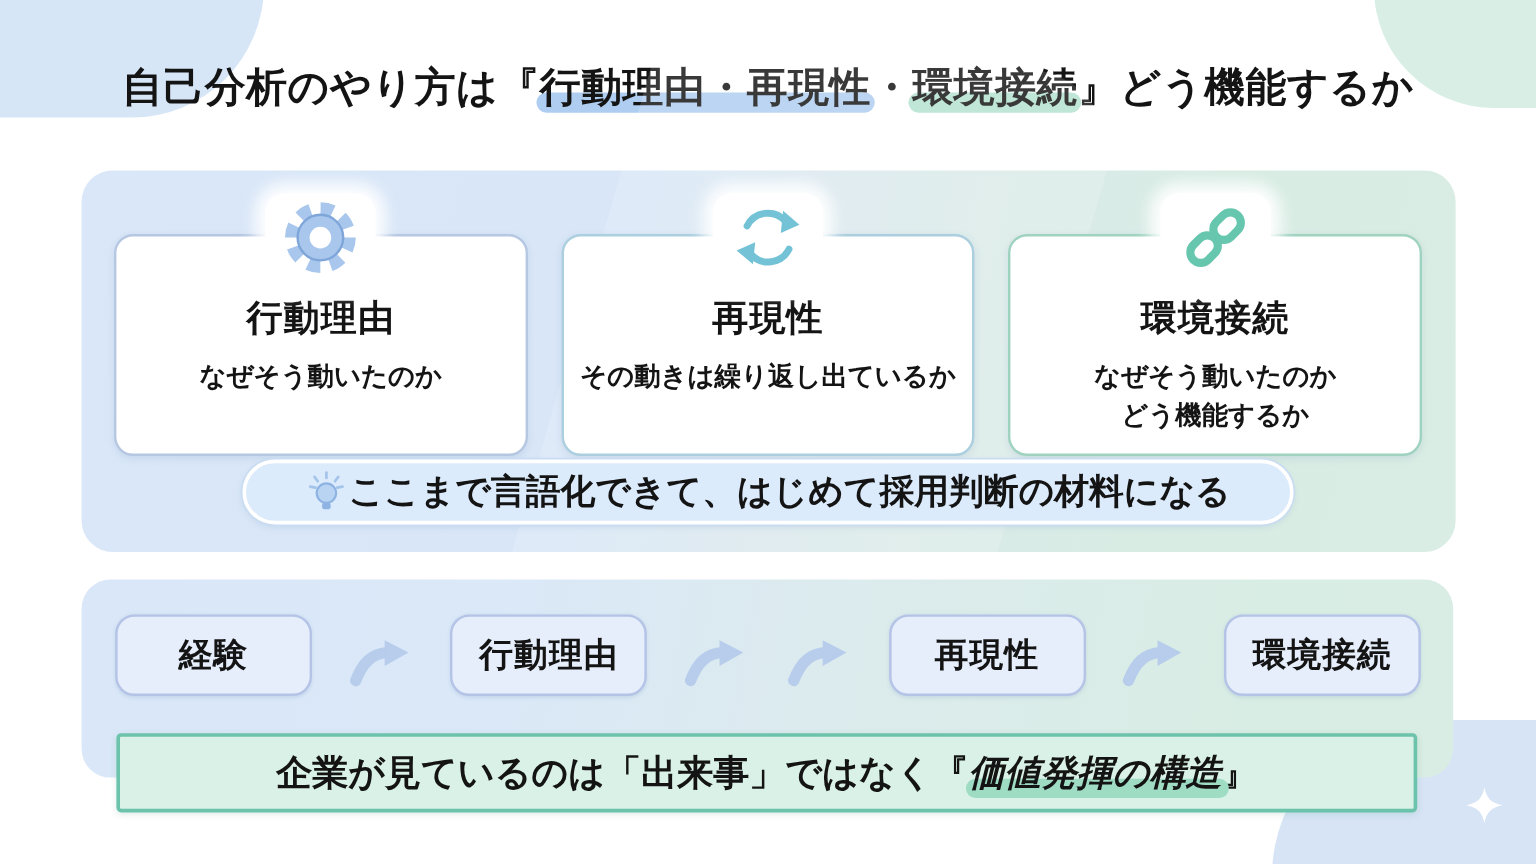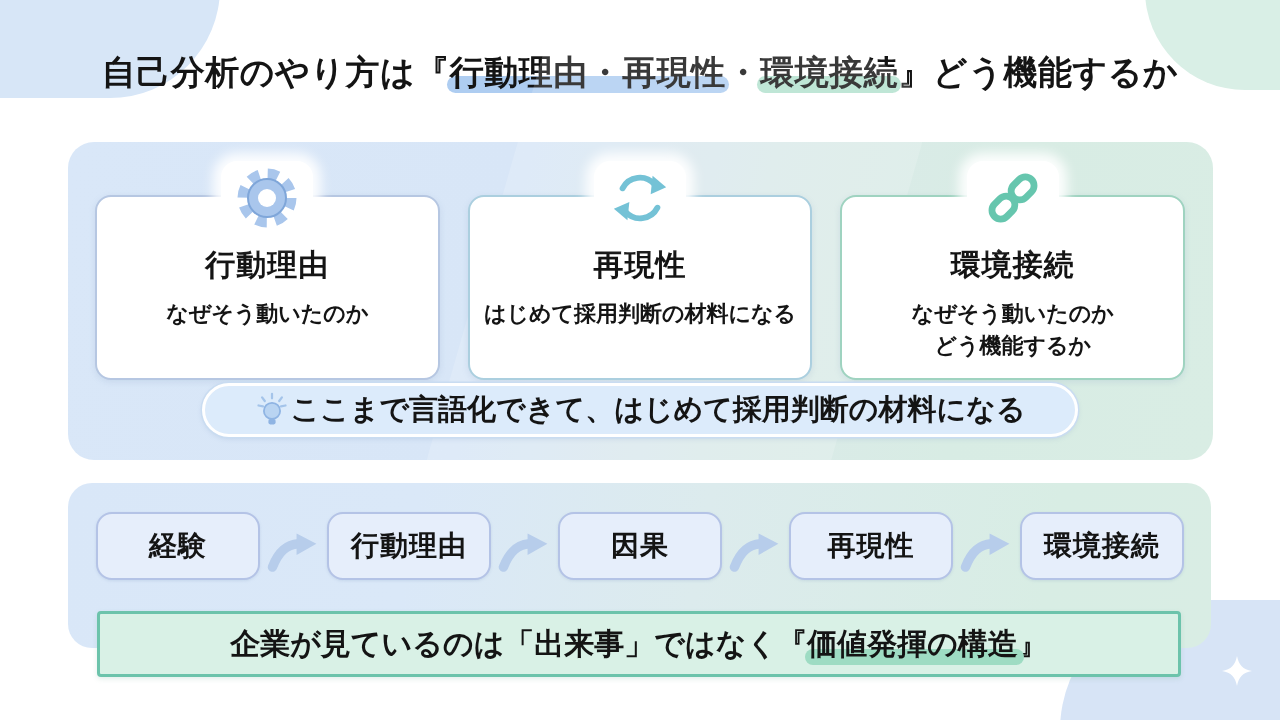--- a/index.html
+++ b/index.html
@@ -85,21 +85,21 @@
   .flow-arrow { width:56px; height:50px; margin-top:6px; flex:none; }
 
   
   .conclusion {
     position:absolute; left:97px; top:611px; width:1084px; height:66px;
     background:#d9f1e6; border:3px solid #6cc3ab; border-radius:4px;
     display:flex; align-items:center; justify-content:center;
     font-size:30px; font-weight:800; white-space:nowrap;
     box-shadow:0 2px 5px rgba(110,170,150,.2);
   }
-  .hl-green2 { position:relative; z-index:0; }
+  .hl-green2 { position:relative; z-index:0;font-style:italic; }
   .hl-green2::after {
     content:""; position:absolute; left:-2px; right:-6px; bottom:0;
     height:16px; border-radius:8px; background:#9edcc3; z-index:-1;
   }
 </style>
 </head>
 <body>
 
 <div class="canvas">
 
@@ -133,21 +133,21 @@
     <div class="card card-2">
       <div class="icon-wrap">
         <svg width="62" height="62" viewBox="0 0 64 64">
           <path d="M14,22 A20,20 0 0 1 47,18" fill="none" stroke="#74c2d6" stroke-width="6" stroke-linecap="round"></path>
           <polygon points="45,9 59,21 43,28" fill="#74c2d6"></polygon>
           <path d="M50,42 A20,20 0 0 1 17,46" fill="none" stroke="#74c2d6" stroke-width="6" stroke-linecap="round"></path>
           <polygon points="19,55 5,43 21,36" fill="#74c2d6"></polygon>
         </svg>
       </div>
       <div class="card-title">再現性</div>
-      <div class="card-sub">はじめて採用判断の材料になる</div>
+      <div class="card-sub">その動きは繰り返し出ているか</div>
     </div>
 
     <div class="card card-3">
       <div class="icon-wrap">
         <svg width="62" height="62" viewBox="0 0 64 64">
           <g transform="rotate(45 32 32)" fill="none" stroke="#66c6ae" stroke-width="7" stroke-linecap="round">
             <rect x="23" y="5" width="18" height="26" rx="9"></rect>
             <rect x="23" y="33" width="18" height="26" rx="9"></rect>
           </g>
         </svg>
@@ -179,21 +179,20 @@
     <div class="flow-box">経験</div>
     <svg class="flow-arrow" viewBox="0 0 62 58">
       <path d="M6,50 C13,32 22,24 36,23" fill="none" stroke="#b7cdeb" stroke-width="11" stroke-linecap="round"></path>
       <polygon points="34,11 57,23 34,36" fill="#b7cdeb"></polygon>
     </svg>
     <div class="flow-box">行動理由</div>
     <svg class="flow-arrow" viewBox="0 0 62 58">
       <path d="M6,50 C13,32 22,24 36,23" fill="none" stroke="#b7cdeb" stroke-width="11" stroke-linecap="round"></path>
       <polygon points="34,11 57,23 34,36" fill="#b7cdeb"></polygon>
     </svg>
-    <div class="flow-box">因果</div>
     <svg class="flow-arrow" viewBox="0 0 62 58">
       <path d="M6,50 C13,32 22,24 36,23" fill="none" stroke="#b7cdeb" stroke-width="11" stroke-linecap="round"></path>
       <polygon points="34,11 57,23 34,36" fill="#b7cdeb"></polygon>
     </svg>
     <div class="flow-box">再現性</div>
     <svg class="flow-arrow" viewBox="0 0 62 58">
       <path d="M6,50 C13,32 22,24 36,23" fill="none" stroke="#b7cdeb" stroke-width="11" stroke-linecap="round"></path>
       <polygon points="34,11 57,23 34,36" fill="#b7cdeb"></polygon>
     </svg>
     <div class="flow-box">環境接続</div>

